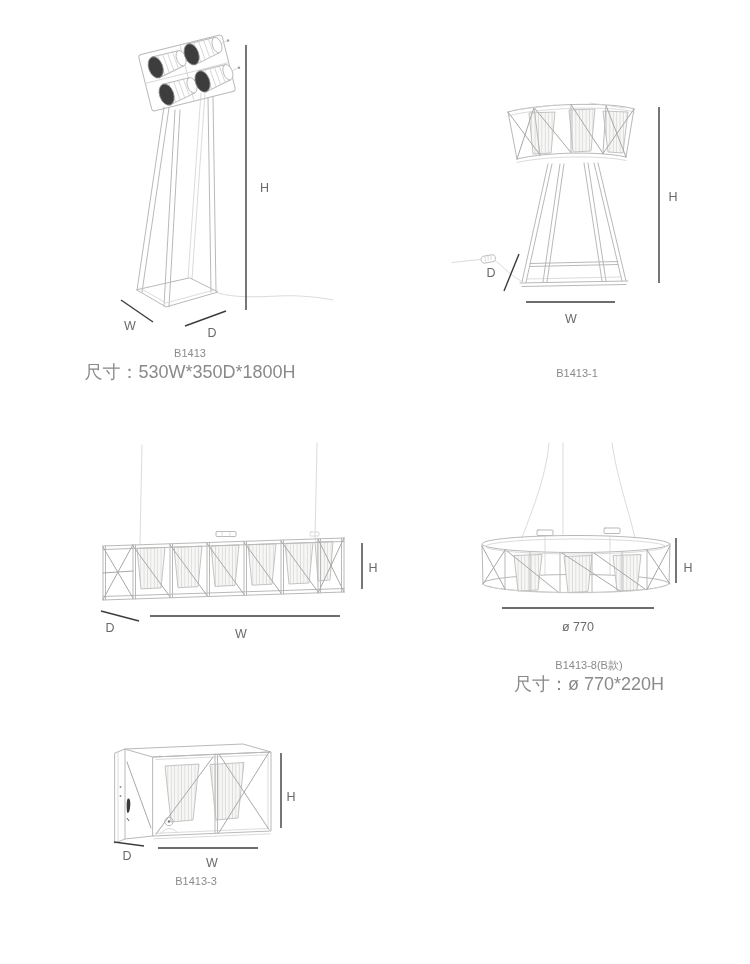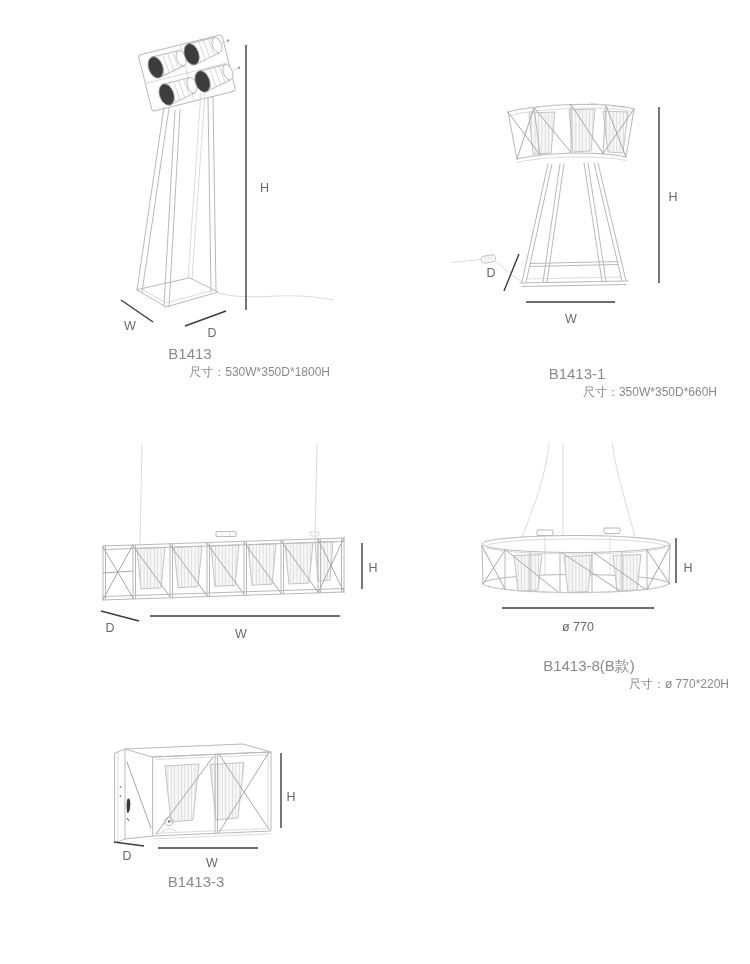--- a/index.html
+++ b/index.html
@@ -1,21 +1,21 @@
 <!DOCTYPE html>
 <html><head>
 <meta charset="utf-8">
 <style>
   html,body{margin:0;padding:0;background:#fff;}
   #page{position:relative;width:750px;height:964px;background:#ffffff;overflow:hidden;
         font-family:"Liberation Sans",sans-serif;}
   .panel{position:absolute;}
   .caption{position:absolute;width:280px;text-align:center;color:#8a8a8a;}
-  .caption .model{font-size:15px;line-height:19px;}
-  .caption .size{font-size:12px;line-height:19px;text-align:right;}
+  .caption .model{font-size:11px;line-height:19px;}
+  .caption .size{font-size:18px;line-height:19px;}
   
   .wire{stroke:#b9b9b9;stroke-width:1;fill:none;stroke-linecap:round;stroke-linejoin:round;}
   .wire2{stroke:#d2d2d2;stroke-width:.8;fill:none;stroke-linecap:round;}
   .brace{stroke:#a8a8a8;stroke-width:1;fill:none;stroke-linecap:round;}
   .shade{stroke:#bdbdbd;stroke-width:.9;}
   .dim{stroke:#3c3c3c;stroke-width:1.4;fill:none;stroke-linecap:butt;}
   .dimtxt{font-family:"Liberation Sans",sans-serif;font-size:12.5px;fill:#6a6a6a;}
 </style>
 </head>
 <body>
@@ -264,21 +264,20 @@
     <line class="dim" x1="158" y1="848" x2="258" y2="848"></line>
     <text class="dimtxt" x="212" y="867" text-anchor="middle">W</text>
   </svg>
 
   <div class="caption" style="left:50px;top:344px">
     <div class="model">B1413</div>
     <div class="size">尺寸：530W*350D*1800H</div>
   </div>
   <div class="caption" style="left:437px;top:364px">
     <div class="model">B1413-1</div>
-    <div class="size">尺寸：350W*350D*660H</div>
   </div>
   <div class="caption" style="left:449px;top:656px">
     <div class="model">B1413-8(B款)</div>
     <div class="size">尺寸：ø 770*220H</div>
   </div>
   <div class="caption" style="left:56px;top:872px">
     <div class="model">B1413-3</div>
   </div>
 
 </div>

